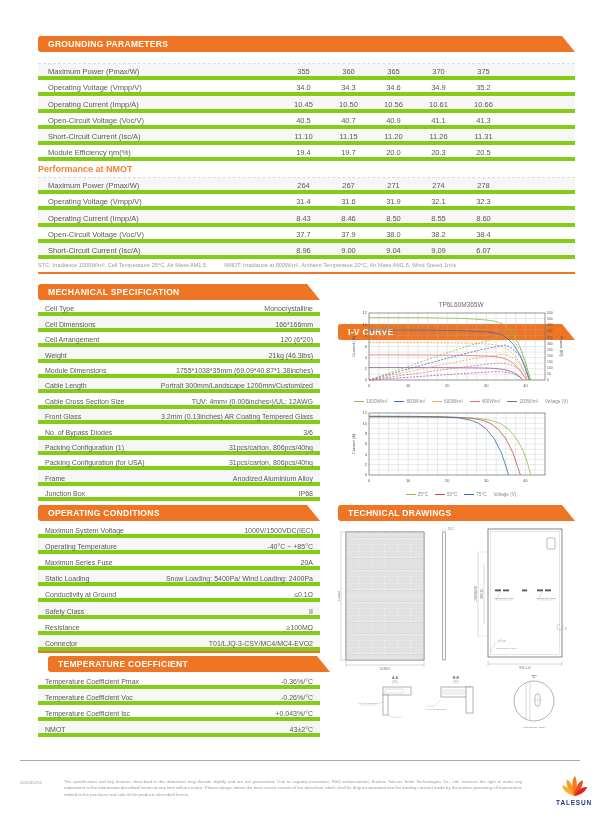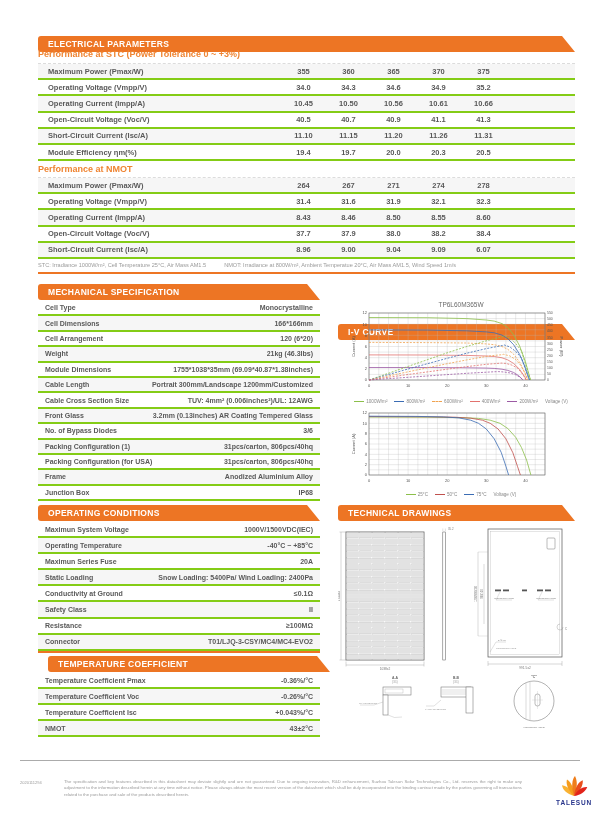--- a/index.html
+++ b/index.html
@@ -6,21 +6,21 @@
   .page{position:relative;width:600px;height:833px;background:#fff;overflow:hidden;
         font-family:"Liberation Sans",sans-serif;color:#595959;}
   .banner{position:absolute;height:16px;background:#ED7524;color:#fff;font-size:8.5px;
           font-weight:bold;letter-spacing:.3px;line-height:16.5px;padding-left:10px;
           box-sizing:border-box;border-radius:3px 0 0 3px;
           clip-path:polygon(0 0,calc(100% - 13px) 0,100% 100%,0 100%);}
   .sec-title{position:absolute;color:#EF8432;font-size:9px;font-weight:bold;}
   .dashline{position:absolute;border-top:1px dashed #DCDCDC;height:0;}
   .orule{position:absolute;height:2px;background:#ED7524;}
   .rows{position:absolute;}
-  .trow{display:flex;align-items:center;box-sizing:border-box;border-bottom:2px solid #84cc16;font-weight:bold;}
+  .trow{display:flex;align-items:flex-end;box-sizing:border-box;border-bottom:4px solid #84cc16;}
   .trow.shade{background:#F6F6F6;}
   #stc-rows .trow,#nmot-rows .trow{height:16.2px;font-size:7.5px;}
   #mech-rows .trow{height:15.4px;font-size:7px;}
   #oper-rows .trow{height:16.1px;font-size:7px;}
   #temp-rows .trow{height:16px;font-size:7px;}
   .elabel{flex:0 0 243px;padding-left:10px;box-sizing:border-box;color:#595959;}
   .eval{flex:0 0 45px;text-align:center;color:#595959;}
   .plabel{padding-left:7px;color:#595959;}
   .pvalue{margin-left:auto;padding-right:7px;text-align:right;color:#595959;}
   .footnotes{position:absolute;font-size:5.6px;color:#9A9A9A;display:flex;gap:18px;white-space:nowrap;}
@@ -34,22 +34,21 @@
   .disclaimer{position:absolute;font-size:4.3px;line-height:6.4px;color:#9a9a9a;text-align:justify;}
   .logo-text{position:absolute;font-size:6.5px;font-weight:bold;color:#27348B;
              letter-spacing:.8px;text-align:center;}
   svg text{font-family:"Liberation Sans",sans-serif;}
 </style>
 </head>
 <body>
 
 <div class="page">
 
-  <div class="banner" style="left:38px;top:36px;width:537px;">ELECTRICAL PARAMETERS</div>
-  <div class="sec-title" style="left:38px;top:49px;width:537px;">Performance at STC (Power Tolerance 0 ~ +3%)</div>
+  <div class="banner" style="left:38px;top:36px;width:537px;">GROUNDING PARAMETERS</div>
   <div class="dashline" style="left:38px;top:63px;width:537px;"></div>
   <div class="rows" id="stc-rows" style="left:38px;top:64px;width:537px;">
       <div class="trow shade">
         <div class="elabel">Maximum Power (Pmax/W)</div>
         <div class="eval">355</div>
         <div class="eval">360</div>
         <div class="eval">365</div>
         <div class="eval">370</div>
         <div class="eval">375</div>
       </div>

